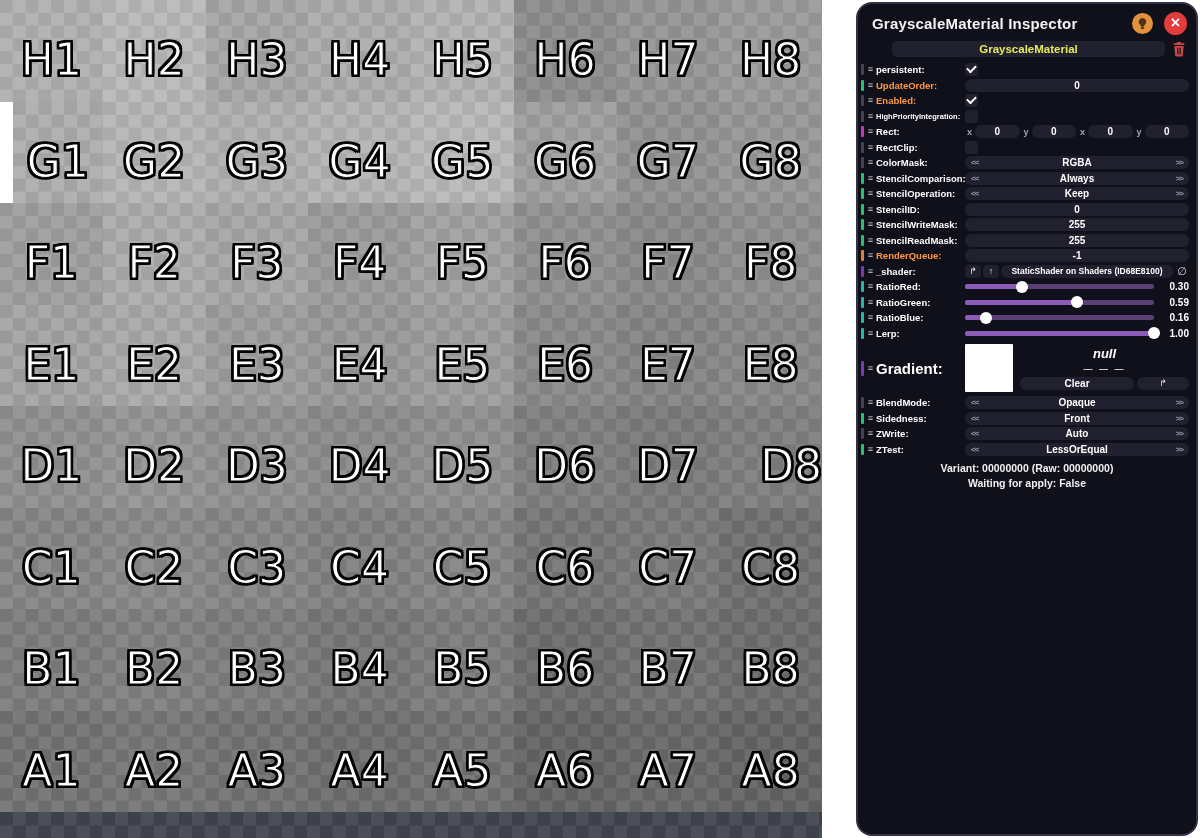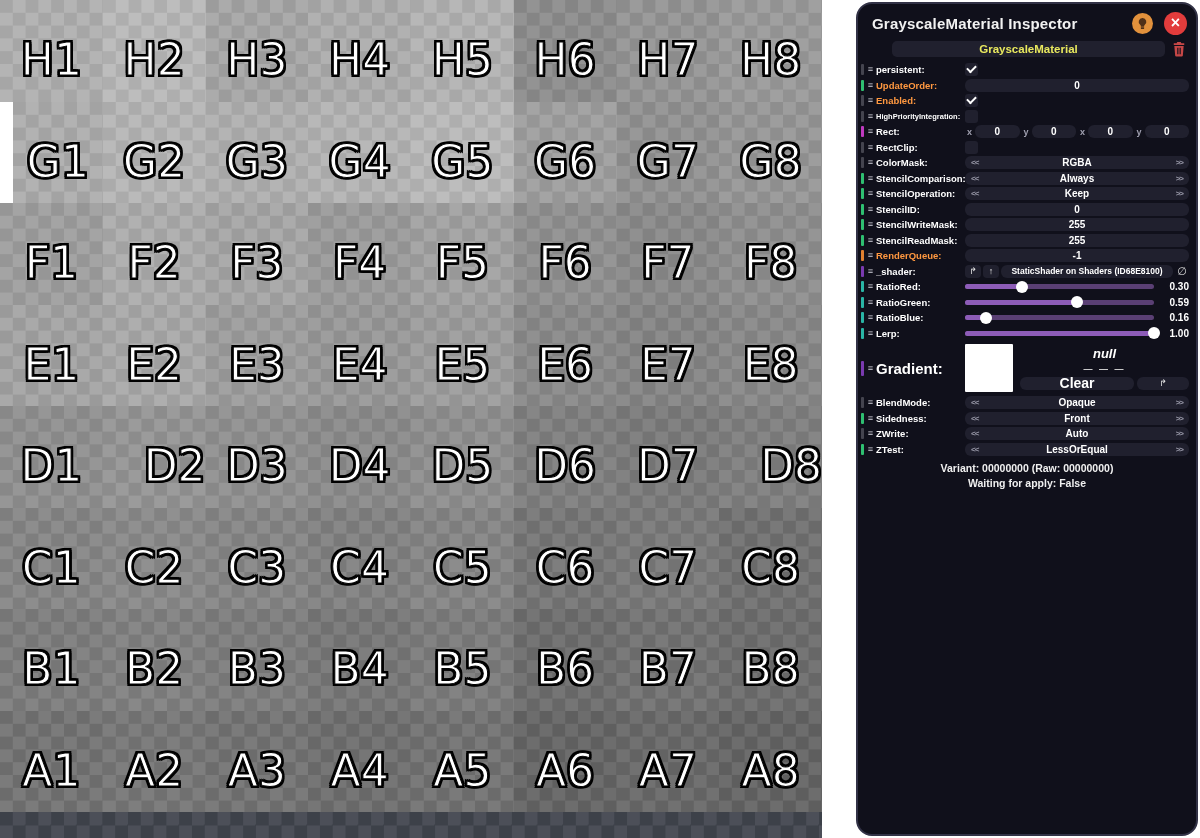--- a/index.html
+++ b/index.html
@@ -69,21 +69,21 @@
   .slider-knob { position:absolute; top:50%; width:12px; height:12px; border-radius:50%; background:#fff;
                  transform:translate(-50%,-50%); }
   .slider-value { width:28px; text-align:right; color:#fff; font-size:10px; font-weight:700; flex:none; }
 
   .swatch { width:48px; height:48px; background:#ffffff; border-radius:1px; flex:none; }
   .gradient-right { flex:1; display:flex; flex-direction:column; gap:3px; padding-left:5px; }
   .grad-null { text-align:center; color:#fff; font-size:13px; font-weight:700; font-style:italic; }
   .grad-dashes { text-align:center; color:#d8d8d8; font-size:9px; font-weight:700; letter-spacing:2px; }
   .grad-buttons { display:flex; gap:3px; }
   .clear-btn { flex:2.2; height:13px; line-height:13px; background:#20202e; border-radius:6px;
-               color:#fff; font-size:14px; font-weight:700; text-align:center; }
+               color:#fff; font-size:10px; font-weight:700; text-align:center; }
   .jump-btn { flex:1; height:13px; line-height:13px; background:#20202e; border-radius:6px;
               color:#e6e6e6; font-size:9px; text-align:center; }
 
   .variant-line { margin-top:6px; text-align:center; color:#f0f0f0; font-size:10.5px; font-weight:700; }
   .waiting-line { margin-top:3px; text-align:center; color:#f0f0f0; font-size:10.5px; font-weight:700; }
 </style>
 </head>
 <body>
 
 <div class="stage">
@@ -180,21 +180,21 @@
       </div>
       <div class="cell" style="background-color: rgb(133, 133, 133);">
         <span class="cell-label">E7</span>
       </div>
       <div class="cell" style="background-color: rgb(137, 137, 137);">
         <span class="cell-label">E8</span>
       </div>
       <div class="cell" style="background-color: rgb(144, 144, 144);">
         <span class="cell-label">D1</span>
       </div>
-      <div class="cell" style="background-color: rgb(149, 149, 149); justify-content: flex-end;">
+      <div class="cell" style="background-color: rgb(149, 149, 149);">
         <span class="cell-label">D2</span>
       </div>
       <div class="cell" style="background-color: rgb(144, 144, 144);">
         <span class="cell-label">D3</span>
       </div>
       <div class="cell" style="background-color: rgb(139, 139, 139);">
         <span class="cell-label">D4</span>
       </div>
       <div class="cell" style="background-color: rgb(143, 143, 143);">
         <span class="cell-label">D5</span>

